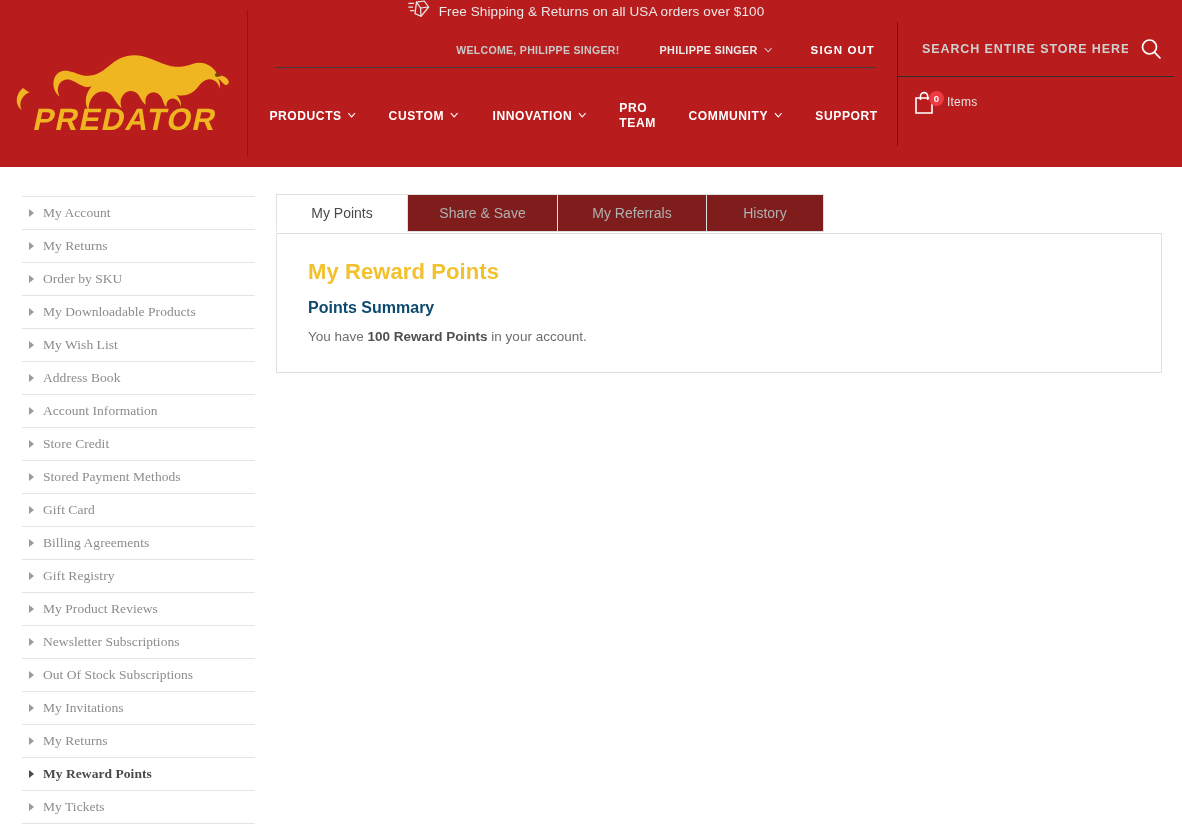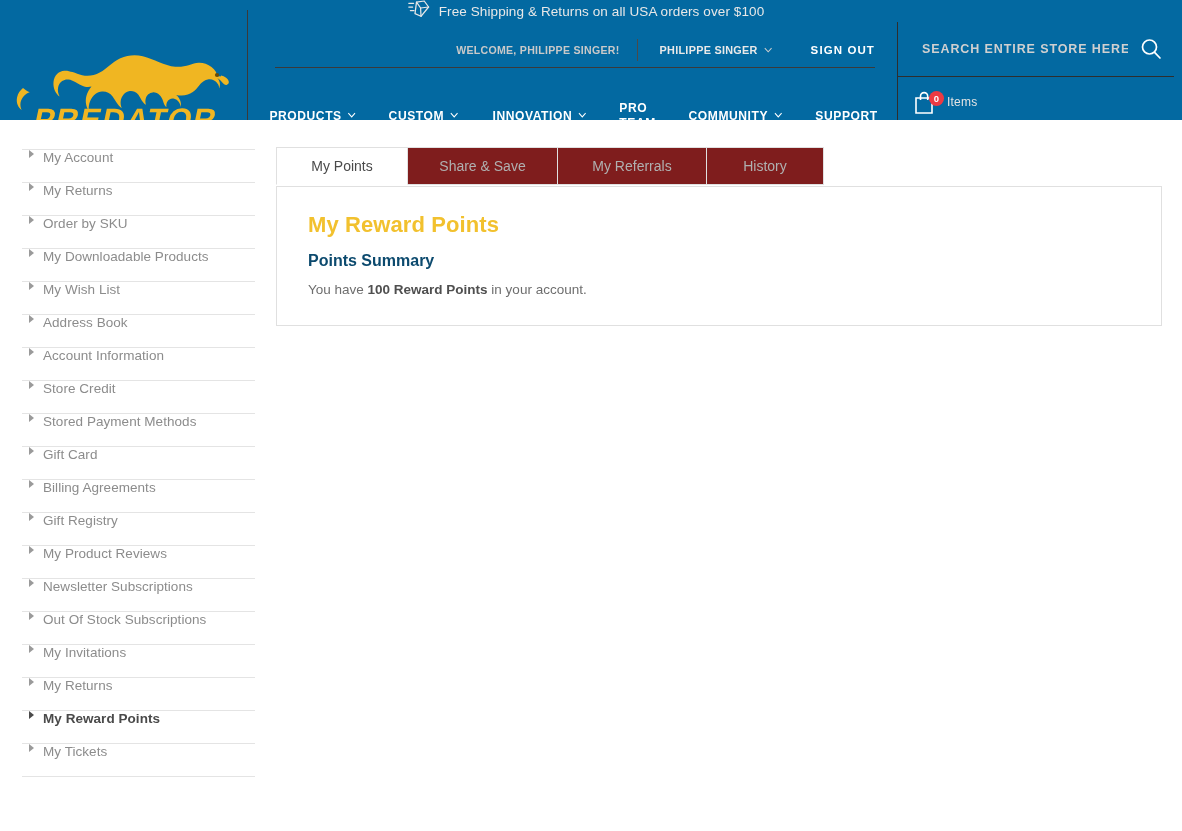--- a/index.html
+++ b/index.html
@@ -6,22 +6,22 @@
   html, body {
     width: 1182px; height: 831px;
     background: #ffffff;
     font-family: "Liberation Sans", sans-serif;
     overflow: hidden;
   }
 
   
   .header {
     position: relative;
-    width: 1182px; height: 120px;
-    background: #0369a1;
+    width: 1182px; height: 167px;
+    background: #b91c1c;
   }
   .logo-pane {
     position: absolute; left: 0; top: 0;
     width: 247px; height: 167px;
     display: flex; align-items: center; justify-content: center;
   }
   .logo-divider {
     position: absolute; left: 247px; top: 10px;
     width: 1px; height: 147px;
     background: #3a3a3a;
@@ -141,23 +141,24 @@
   
   .sidebar {
     position: absolute; left: 22px; top: 196px - 167px;
     top: 29px;
     width: 233px;
     border-top: 1px solid #e4e4e4;
   }
   .side-item {
     height: 33px;
     border-bottom: 1px solid #e4e4e4;
-    display: flex; align-items: flex-start;
+    display: flex; align-items: center;
     padding-left: 7px;
     cursor: pointer;
+    font-family: Liberation Serif, serif;
   }
   .side-tri {
     width: 0; height: 0;
     border-left: 5px solid #9a9a9a;
     border-top: 4px solid transparent;
     border-bottom: 4px solid transparent;
     margin-right: 9px;
     flex: 0 0 auto;
   }
   .side-label { color: #8c8c8c; font-size: 13.5px; letter-spacing: .05px; }

